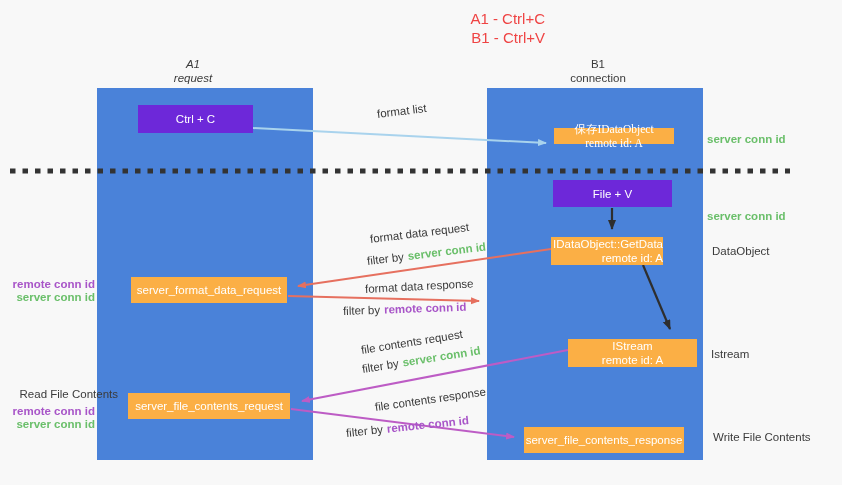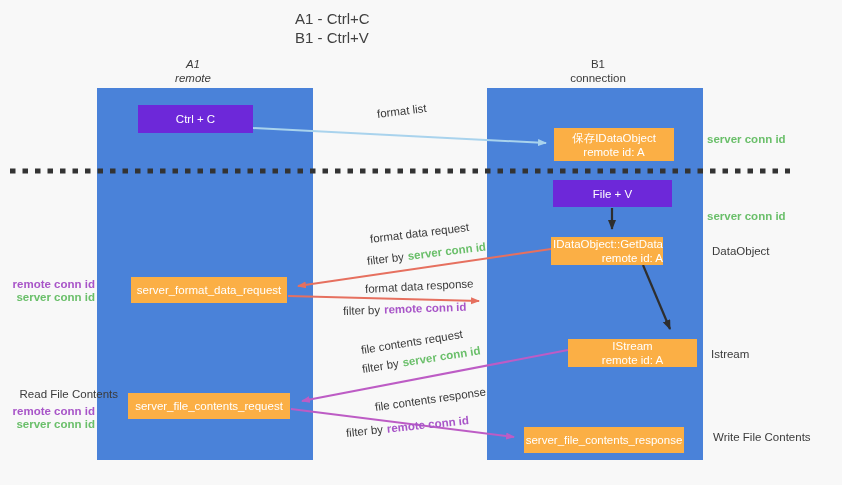--- a/index.html
+++ b/index.html
@@ -1,20 +1,20 @@
 <!DOCTYPE html>
 <html><head>
 <meta charset="utf-8">
 <style>
   html,body { margin:0; padding:0; }
   body { font-family:"Liberation Sans", sans-serif; background:#f8f8f8; }
   .canvas { position:relative; width:842px; height:485px; background:#f8f8f8; overflow:hidden; }
 
-  .title { position:absolute; left:295px; top:9px; width:250px; text-align:left;
-           font-size:15px; line-height:19px; color:#404040; }
+  .title { position:absolute; left:295px; top:9px; width:250px; text-align:right;
+           font-size:15px; line-height:19px; color:#ef4444; }
 
   .col-header { position:absolute; width:120px; text-align:center;
                 font-size:11.5px; line-height:14px; color:#3b3b3b; }
 
   .lane { position:absolute; top:88px; width:216px; height:372px; background:#4a82d9; }
 
   svg.wires { position:absolute; left:0; top:0; pointer-events:none; }
 
   .node { position:absolute; display:flex; flex-direction:column; align-items:center;
           justify-content:center; color:#ffffff; font-size:11.5px; line-height:14px;
@@ -35,21 +35,21 @@
 
 <div class="canvas">
 
   <div class="title">
     <div>A1 - Ctrl+C</div>
     <div>B1 - Ctrl+V</div>
   </div>
 
   <div class="col-header" style="left:133px; top:57px;font-style:italic;">
     <div>A1</div>
-    <div>remote</div>
+    <div>request</div>
   </div>
   <div class="col-header" style="left:538px; top:57px;">
     <div>B1</div>
     <div>connection</div>
   </div>
 
   <div class="lane" style="left:97px;"></div>
   <div class="lane" style="left:487px;"></div>
 
   <svg class="wires" width="842" height="485" viewBox="0 0 842 485">
@@ -82,21 +82,21 @@
 
     <line x1="568" y1="350" x2="302" y2="401" stroke="#bd5cc5" stroke-width="2" marker-end="url(#mMag)"></line>
 
     <line x1="291" y1="409" x2="514" y2="437" stroke="#bd5cc5" stroke-width="2" marker-end="url(#mMag)"></line>
   </svg>
 
   <div class="node green" style="left:138px; top:105px; width:115px; height:28px;">
     <div>Ctrl + C</div>
   </div>
 
-  <div class="node orange" style="left:554px; top:128px; width:120px; height:33px;">
+  <div class="node orange" style="left:554px; top:128px; width:120px; height:16px;font-family:Liberation Serif, serif;">
     <div>保存IDataObject</div>
     <div>remote id: A</div>
   </div>
 
   <div class="node green" style="left:553px; top:180px; width:119px; height:27px;">
     <div>File + V</div>
   </div>
 
   <div class="node orange" style="left:551px; top:237px; width:112px; height:28px;align-items:flex-end;">
     <div>IDataObject::GetData</div>

